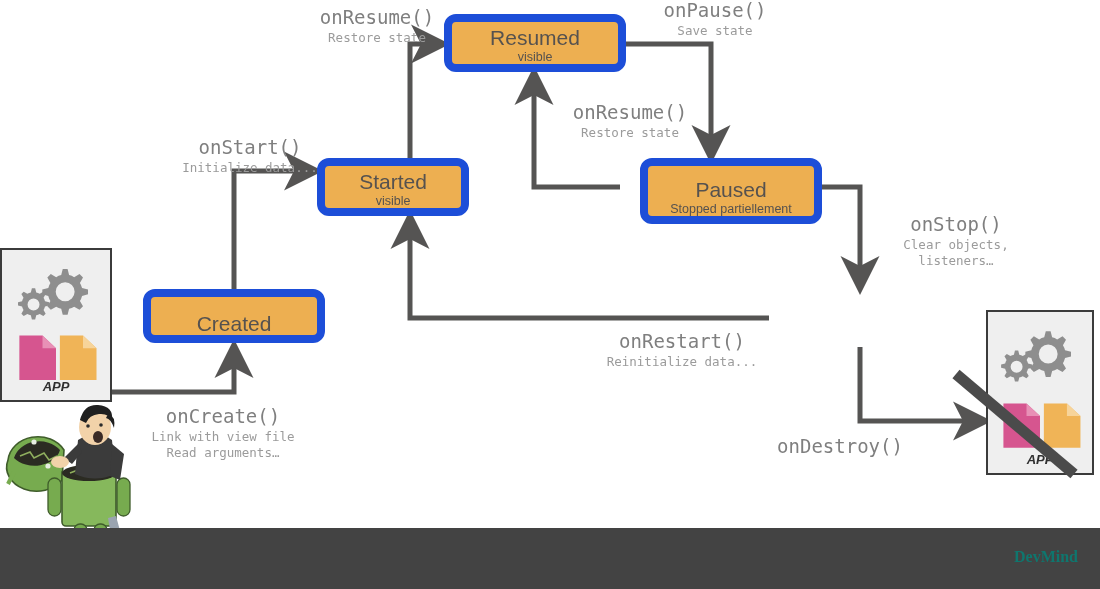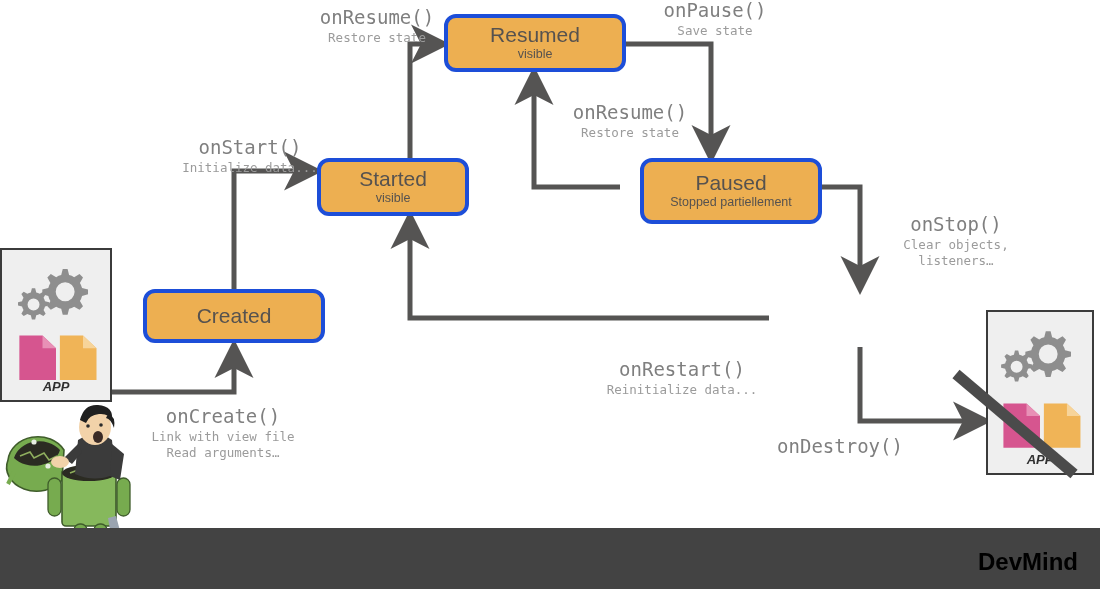--- a/index.html
+++ b/index.html
@@ -30,35 +30,36 @@
     left: 0;
     top: 528px;
     width: 1100px;
     height: 61px;
     background: #434343;
   }
   .footer-brand {
     position: absolute;
     right: 22px;
     top: 548px;
-    font-size: 24px;
+    font-size: 16px;
     font-weight: bold;
-    color: #000000;
+    color: #0f766e;
     letter-spacing: 0px;
+    font-family: Liberation Serif, serif;
   }
   
   .state-box {
     position: absolute;
     box-sizing: border-box;
-    border: 4px solid #1d4ed8;
+    border: 8px solid #1d4ed8;
     border-radius: 12px;
     display: flex;
     flex-direction: column;
     align-items: center;
-    justify-content: center;
+    justify-content: flex-end;
     line-height: 1.05;
   }
   .state-box.orange {
     background: #edaf51;
   }
   .state-box.red {
     background: #bf4222;
   }
   .state-title {
     font-size: 21px;
@@ -281,21 +282,21 @@
     <div class="callout-title">onStart()</div>
     <div class="callout-sub">Initialize data...</div>
   </div>
 
   <div class="callout" style="left:861px; top:214px; width:190px;">
     <div class="callout-title">onStop()</div>
     <div class="callout-sub">Clear objects,</div>
     <div class="callout-sub">listeners…</div>
   </div>
 
-  <div class="callout" style="left:582px; top:331px; width:200px;margin-top:28px;">
+  <div class="callout" style="left:582px; top:331px; width:200px;">
     <div class="callout-title">onRestart()</div>
     <div class="callout-sub">Reinitialize data...</div>
   </div>
 
   <div class="callout" style="left:113px; top:406px; width:220px;">
     <div class="callout-title">onCreate()</div>
     <div class="callout-sub">Link with view file</div>
     <div class="callout-sub">Read arguments…</div>
   </div>
 

